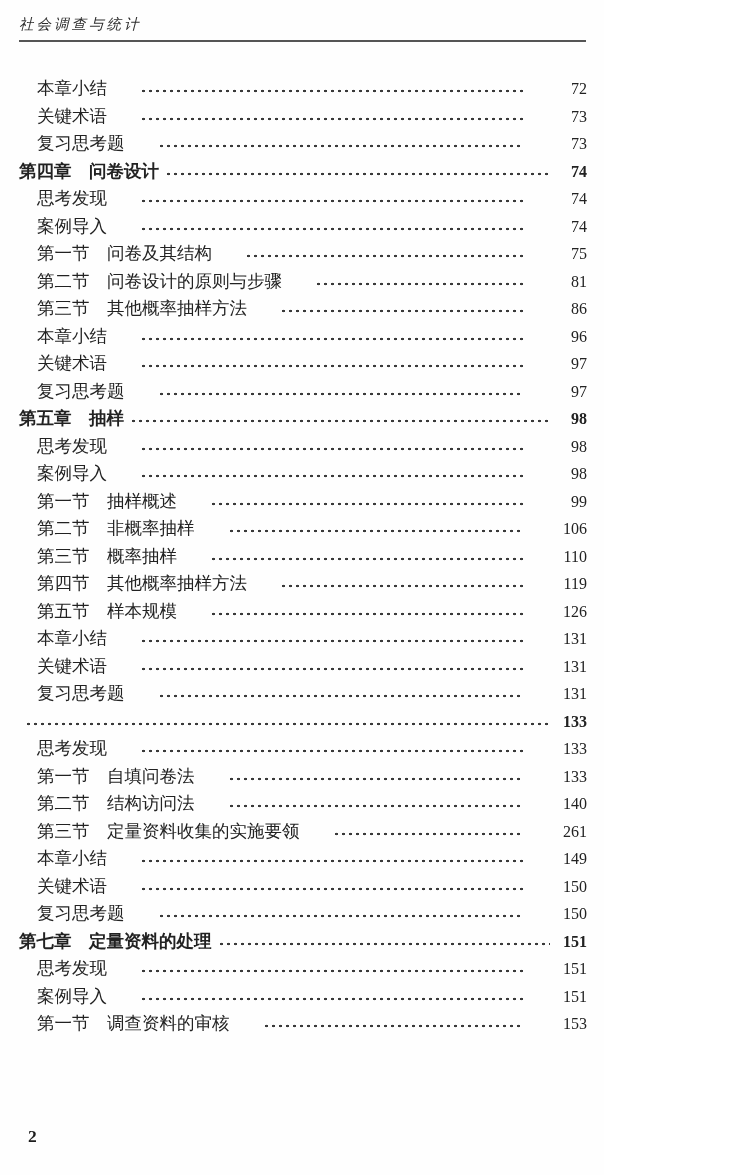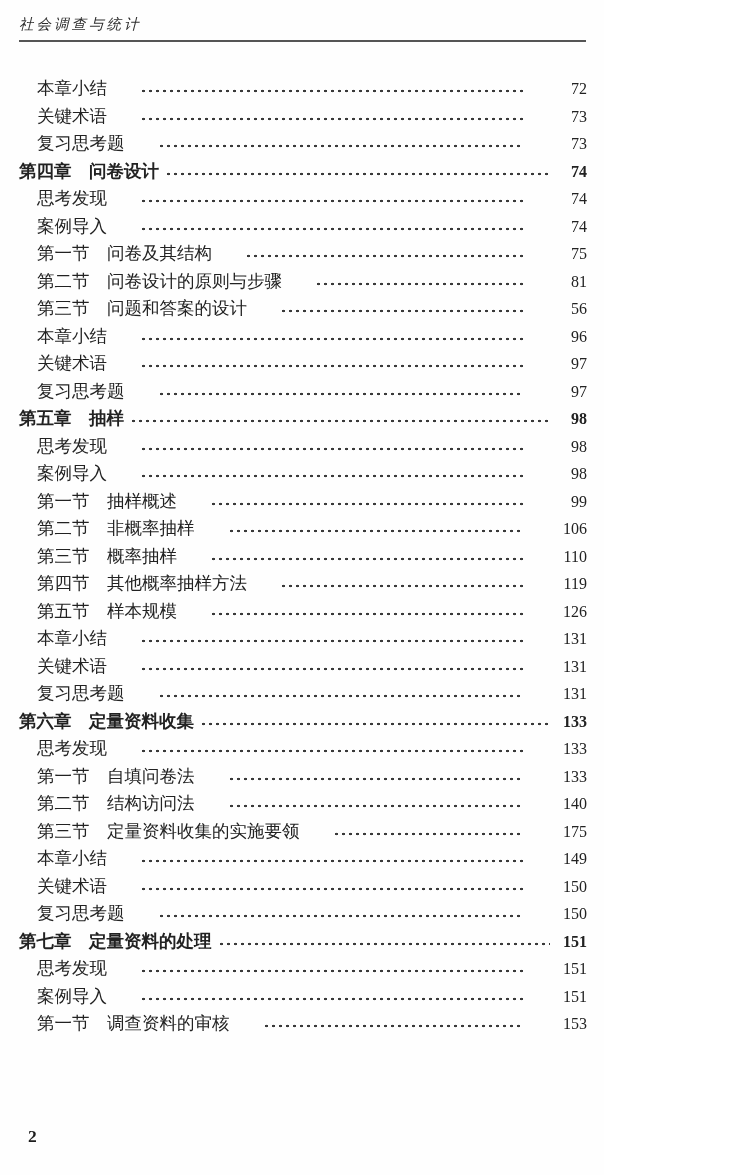--- a/index.html
+++ b/index.html
@@ -131,23 +131,23 @@
         <span class="toc-title">第一节　问卷及其结构</span>
         <span class="dot-leader"></span>
         <span class="toc-page">75</span>
       </div>
       <div class="toc-row sub">
         <span class="toc-title">第二节　问卷设计的原则与步骤</span>
         <span class="dot-leader"></span>
         <span class="toc-page">81</span>
       </div>
       <div class="toc-row sub">
-        <span class="toc-title">第三节　问题和答案的设计</span>
-        <span class="dot-leader"></span>
-        <span class="toc-page">56</span>
+        <span class="toc-title">第三节　其他概率抽样方法</span>
+        <span class="dot-leader"></span>
+        <span class="toc-page">86</span>
       </div>
       <div class="toc-row sub">
         <span class="toc-title">本章小结</span>
         <span class="dot-leader"></span>
         <span class="toc-page">96</span>
       </div>
       <div class="toc-row sub">
         <span class="toc-title">关键术语</span>
         <span class="dot-leader"></span>
         <span class="toc-page">97</span>
@@ -206,21 +206,20 @@
         <span class="toc-title">关键术语</span>
         <span class="dot-leader"></span>
         <span class="toc-page">131</span>
       </div>
       <div class="toc-row sub">
         <span class="toc-title">复习思考题</span>
         <span class="dot-leader"></span>
         <span class="toc-page">131</span>
       </div>
       <div class="toc-row chapter gap">
-        <span class="toc-title">第六章　定量资料收集</span>
         <span class="dot-leader"></span>
         <span class="toc-page">133</span>
       </div>
       <div class="toc-row sub">
         <span class="toc-title">思考发现</span>
         <span class="dot-leader"></span>
         <span class="toc-page">133</span>
       </div>
       <div class="toc-row sub">
         <span class="toc-title">第一节　自填问卷法</span>
@@ -228,21 +227,21 @@
         <span class="toc-page">133</span>
       </div>
       <div class="toc-row sub">
         <span class="toc-title">第二节　结构访问法</span>
         <span class="dot-leader"></span>
         <span class="toc-page">140</span>
       </div>
       <div class="toc-row sub">
         <span class="toc-title">第三节　定量资料收集的实施要领</span>
         <span class="dot-leader"></span>
-        <span class="toc-page">175</span>
+        <span class="toc-page">261</span>
       </div>
       <div class="toc-row sub">
         <span class="toc-title">本章小结</span>
         <span class="dot-leader"></span>
         <span class="toc-page">149</span>
       </div>
       <div class="toc-row sub">
         <span class="toc-title">关键术语</span>
         <span class="dot-leader"></span>
         <span class="toc-page">150</span>

